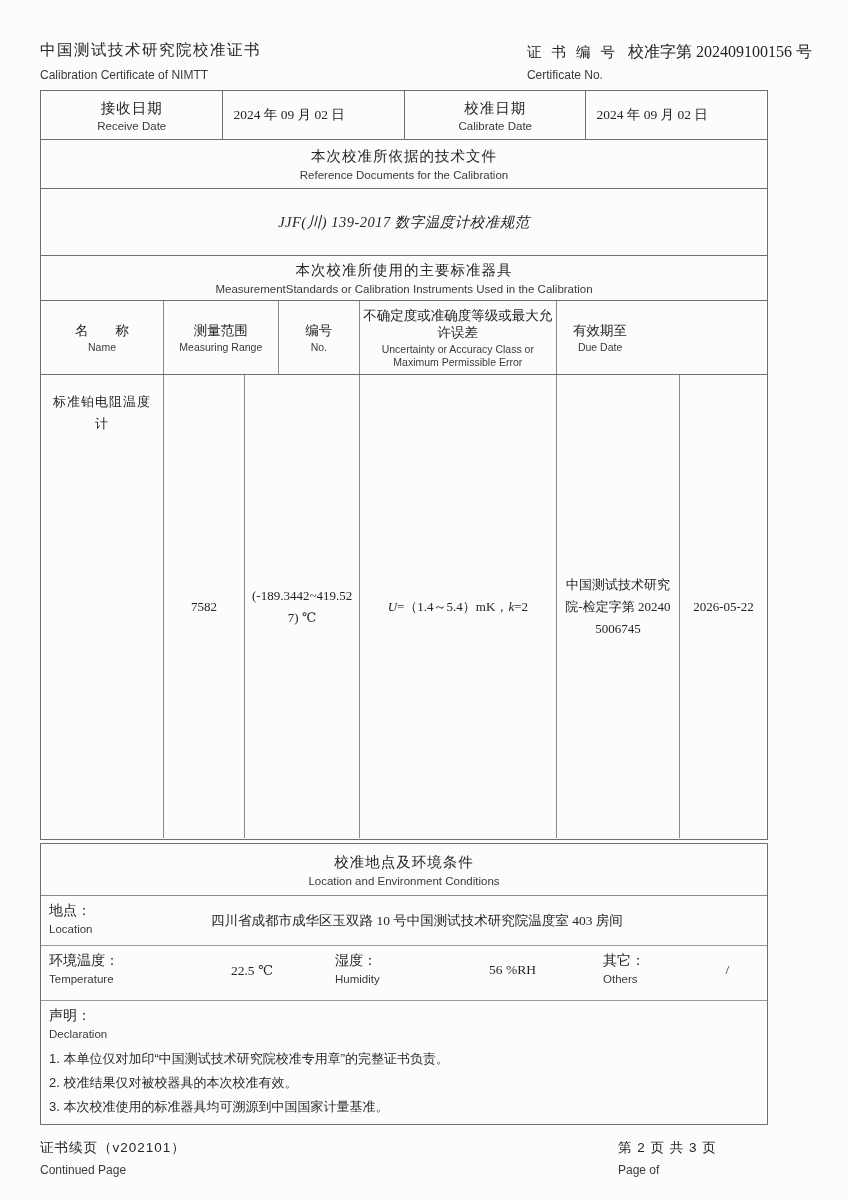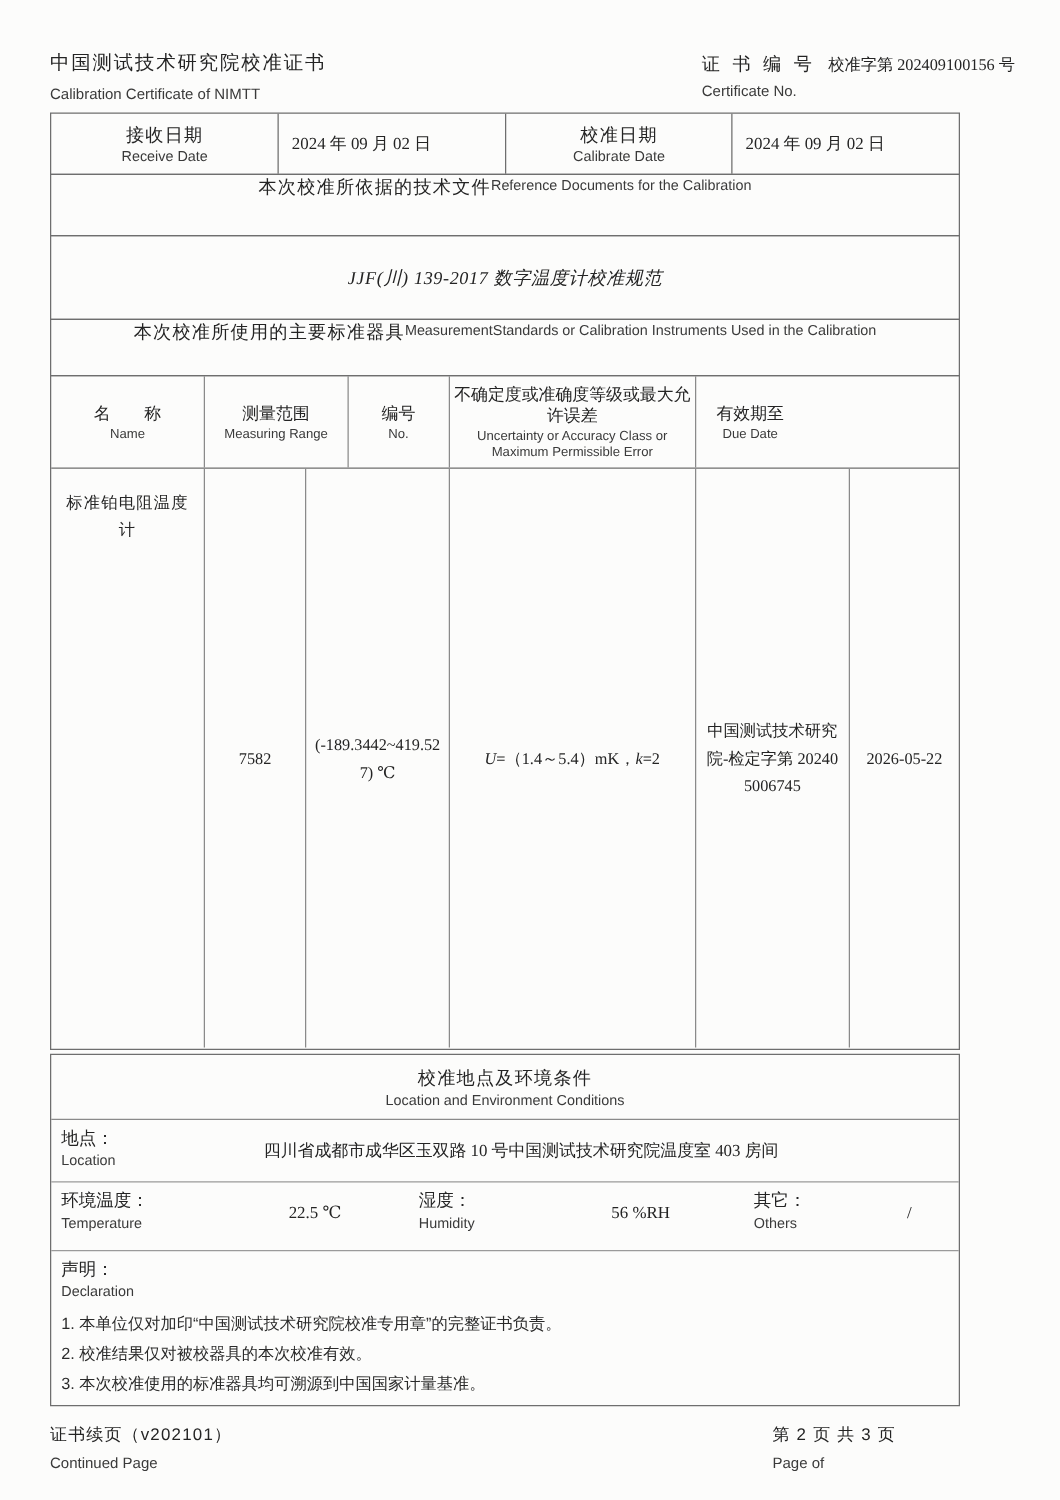--- a/index.html
+++ b/index.html
@@ -16,37 +16,37 @@
   .ser { font-family: "Liberation Serif", "DejaVu Serif", serif; }
   .en { color:#3a3a3a; }
 
   
   .hdr { display:flex; justify-content:space-between; height:54px; width:772px; }
   .hdr-title-zh { font-size:15.5px; letter-spacing:1.5px; padding-top:4px; }
   .hdr-title-en { font-size:12px; margin-top:7px; }
   .hdr-right { text-align:left; }
   .hdr-cert-line { padding-top:6px; }
   .hdr-cert-lbl { font-size:14.5px; letter-spacing:3px; margin-right:10px; }
-  .hdr-cert-val { font-size:13px; }
+  .hdr-cert-val { font-size:16px; }
   .hdr-cert-en { font-size:12px; margin-top:5px; }
 
   .box { border:1px solid #6e6e6e; box-sizing:border-box; background:transparent; }
   .box + .box, .maintbl, .locbox { margin-top:-1px; }
 
   
   .dates { display:flex; height:50px; }
   .dcell { box-sizing:border-box; display:flex; flex-direction:column; justify-content:center; }
   .dcell + .dcell { border-left:1px solid #6e6e6e; }
   .dlbl { width:25.2%; text-align:center; }
   .dlbl .zh { font-size:14.5px; letter-spacing:1px; }
   .dlbl .en { font-size:11.5px; margin-top:2px; }
   .dval { width:25.2%; font-size:13.5px; padding-left:10px; }
 
   
-  .secbox { height:50px; display:flex; flex-direction:row; justify-content:center; text-align:center; }
+  .secbox { height:50px; display:flex; flex-direction:column; justify-content:center; text-align:center; }
   .secbox .zh { font-size:14.5px; letter-spacing:1px; }
   .secbox .en { font-size:11.5px; margin-top:3px; }
   .secbox2 { height:46px; }
   .docbox { height:68px; display:flex; align-items:center; justify-content:center; font-size:14.5px; letter-spacing:0.5px;font-style:italic; }
 
   
   .maintbl { border:1px solid #6e6e6e; box-sizing:border-box; }
   .mrow { display:flex; }
   .mhead { height:73px; border-bottom:1px solid #6e6e6e; }
   .mcell { box-sizing:border-box; display:flex; flex-direction:column; align-items:center; justify-content:center; text-align:center; padding:2px 3px; }

